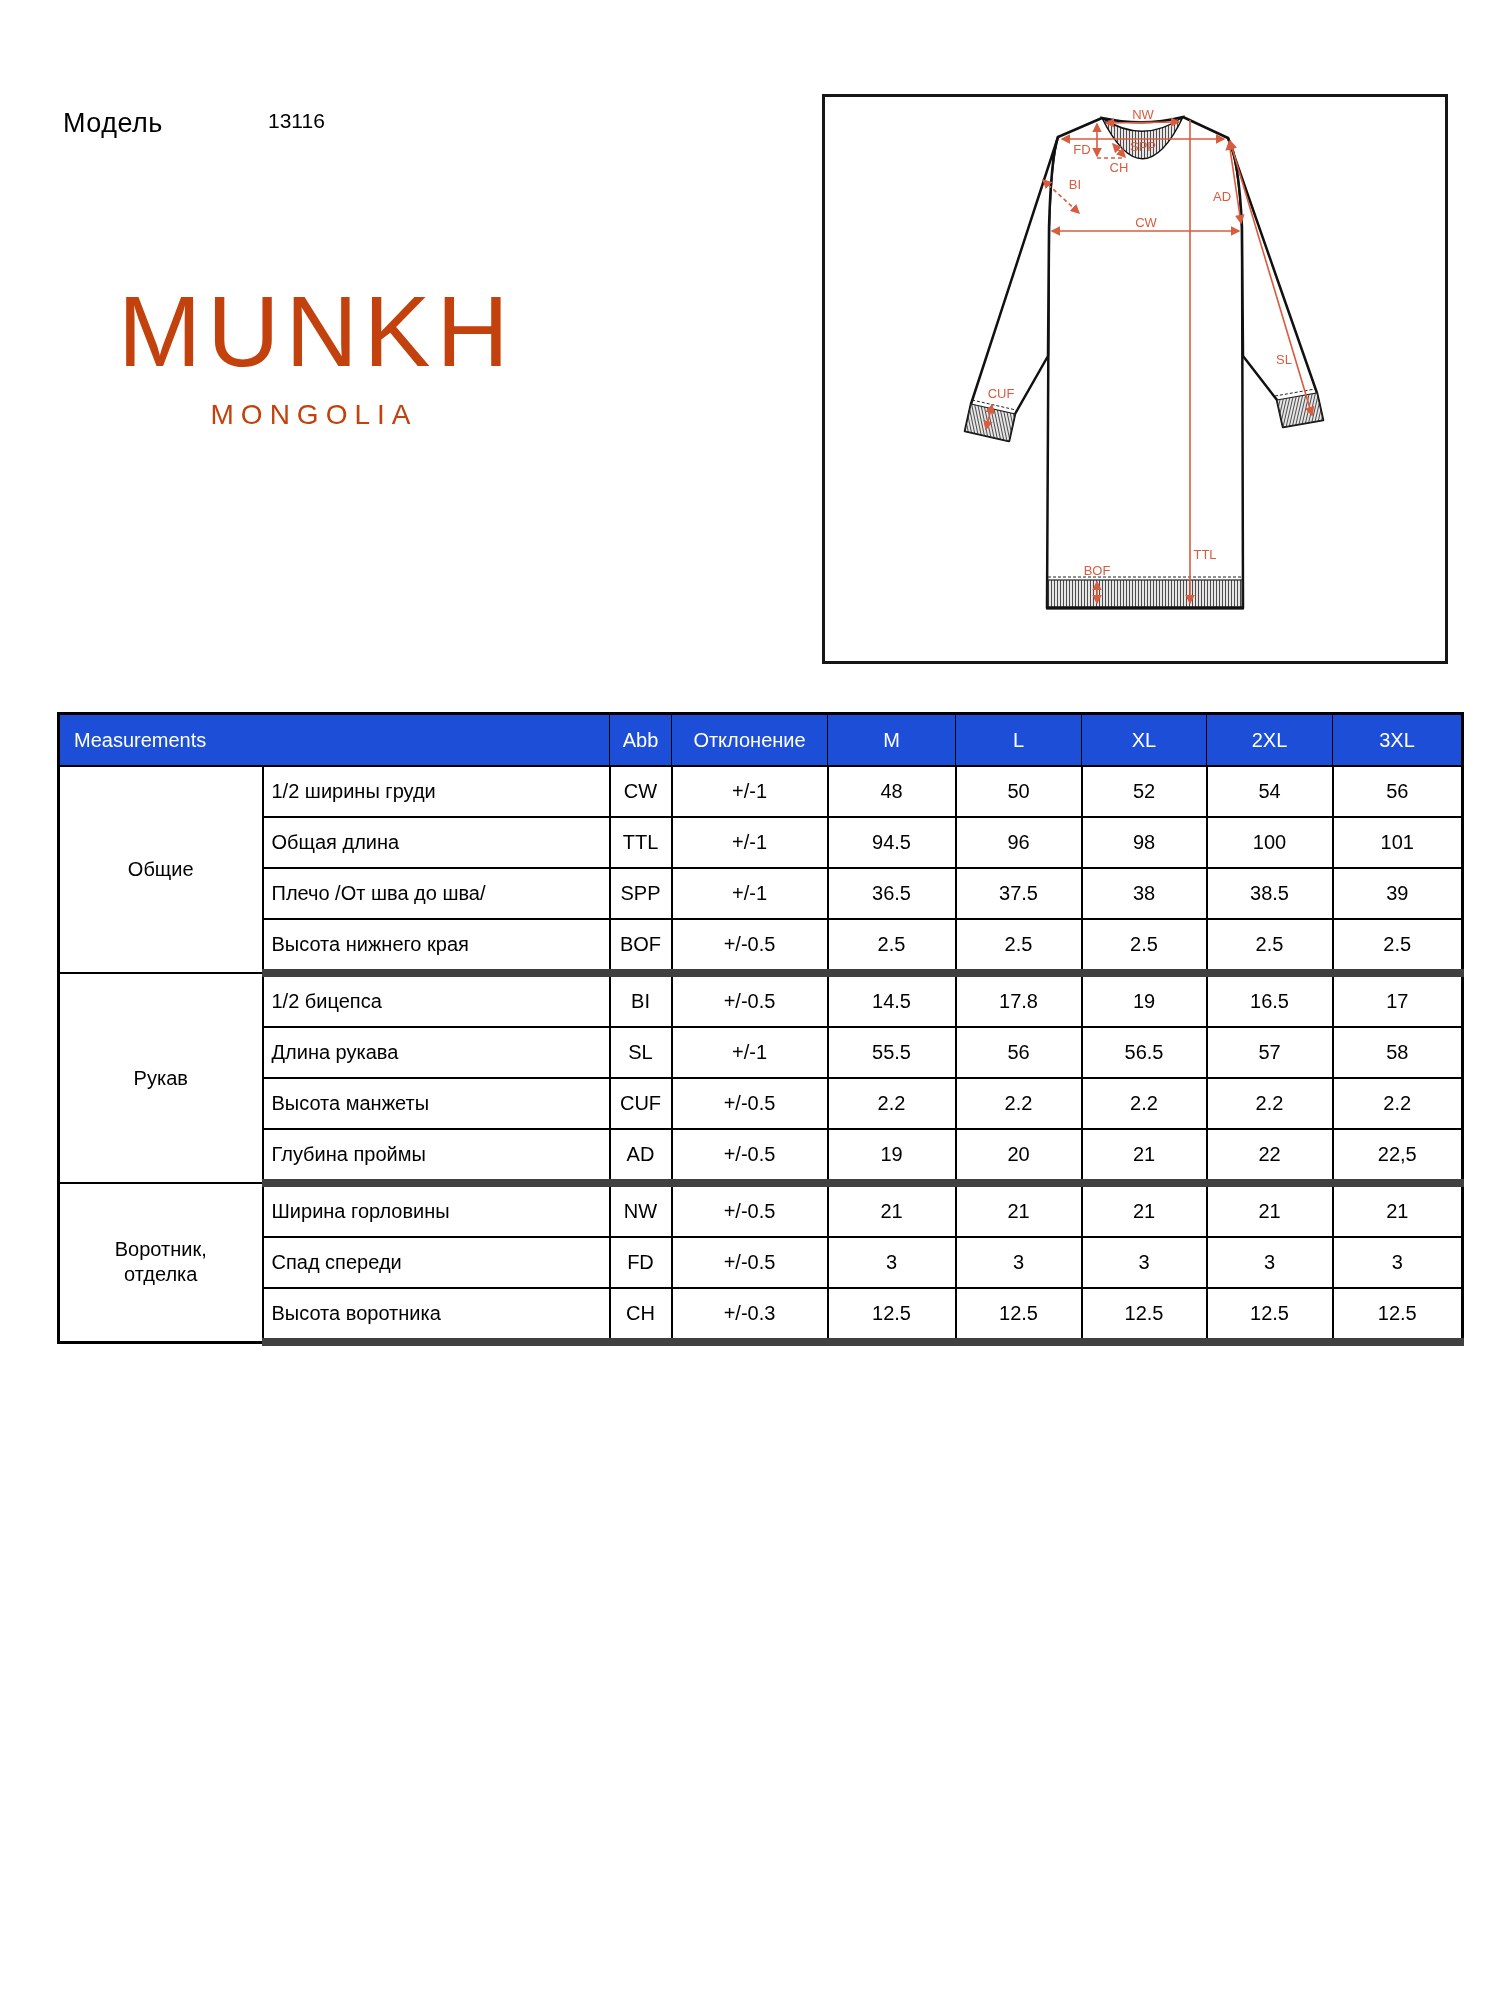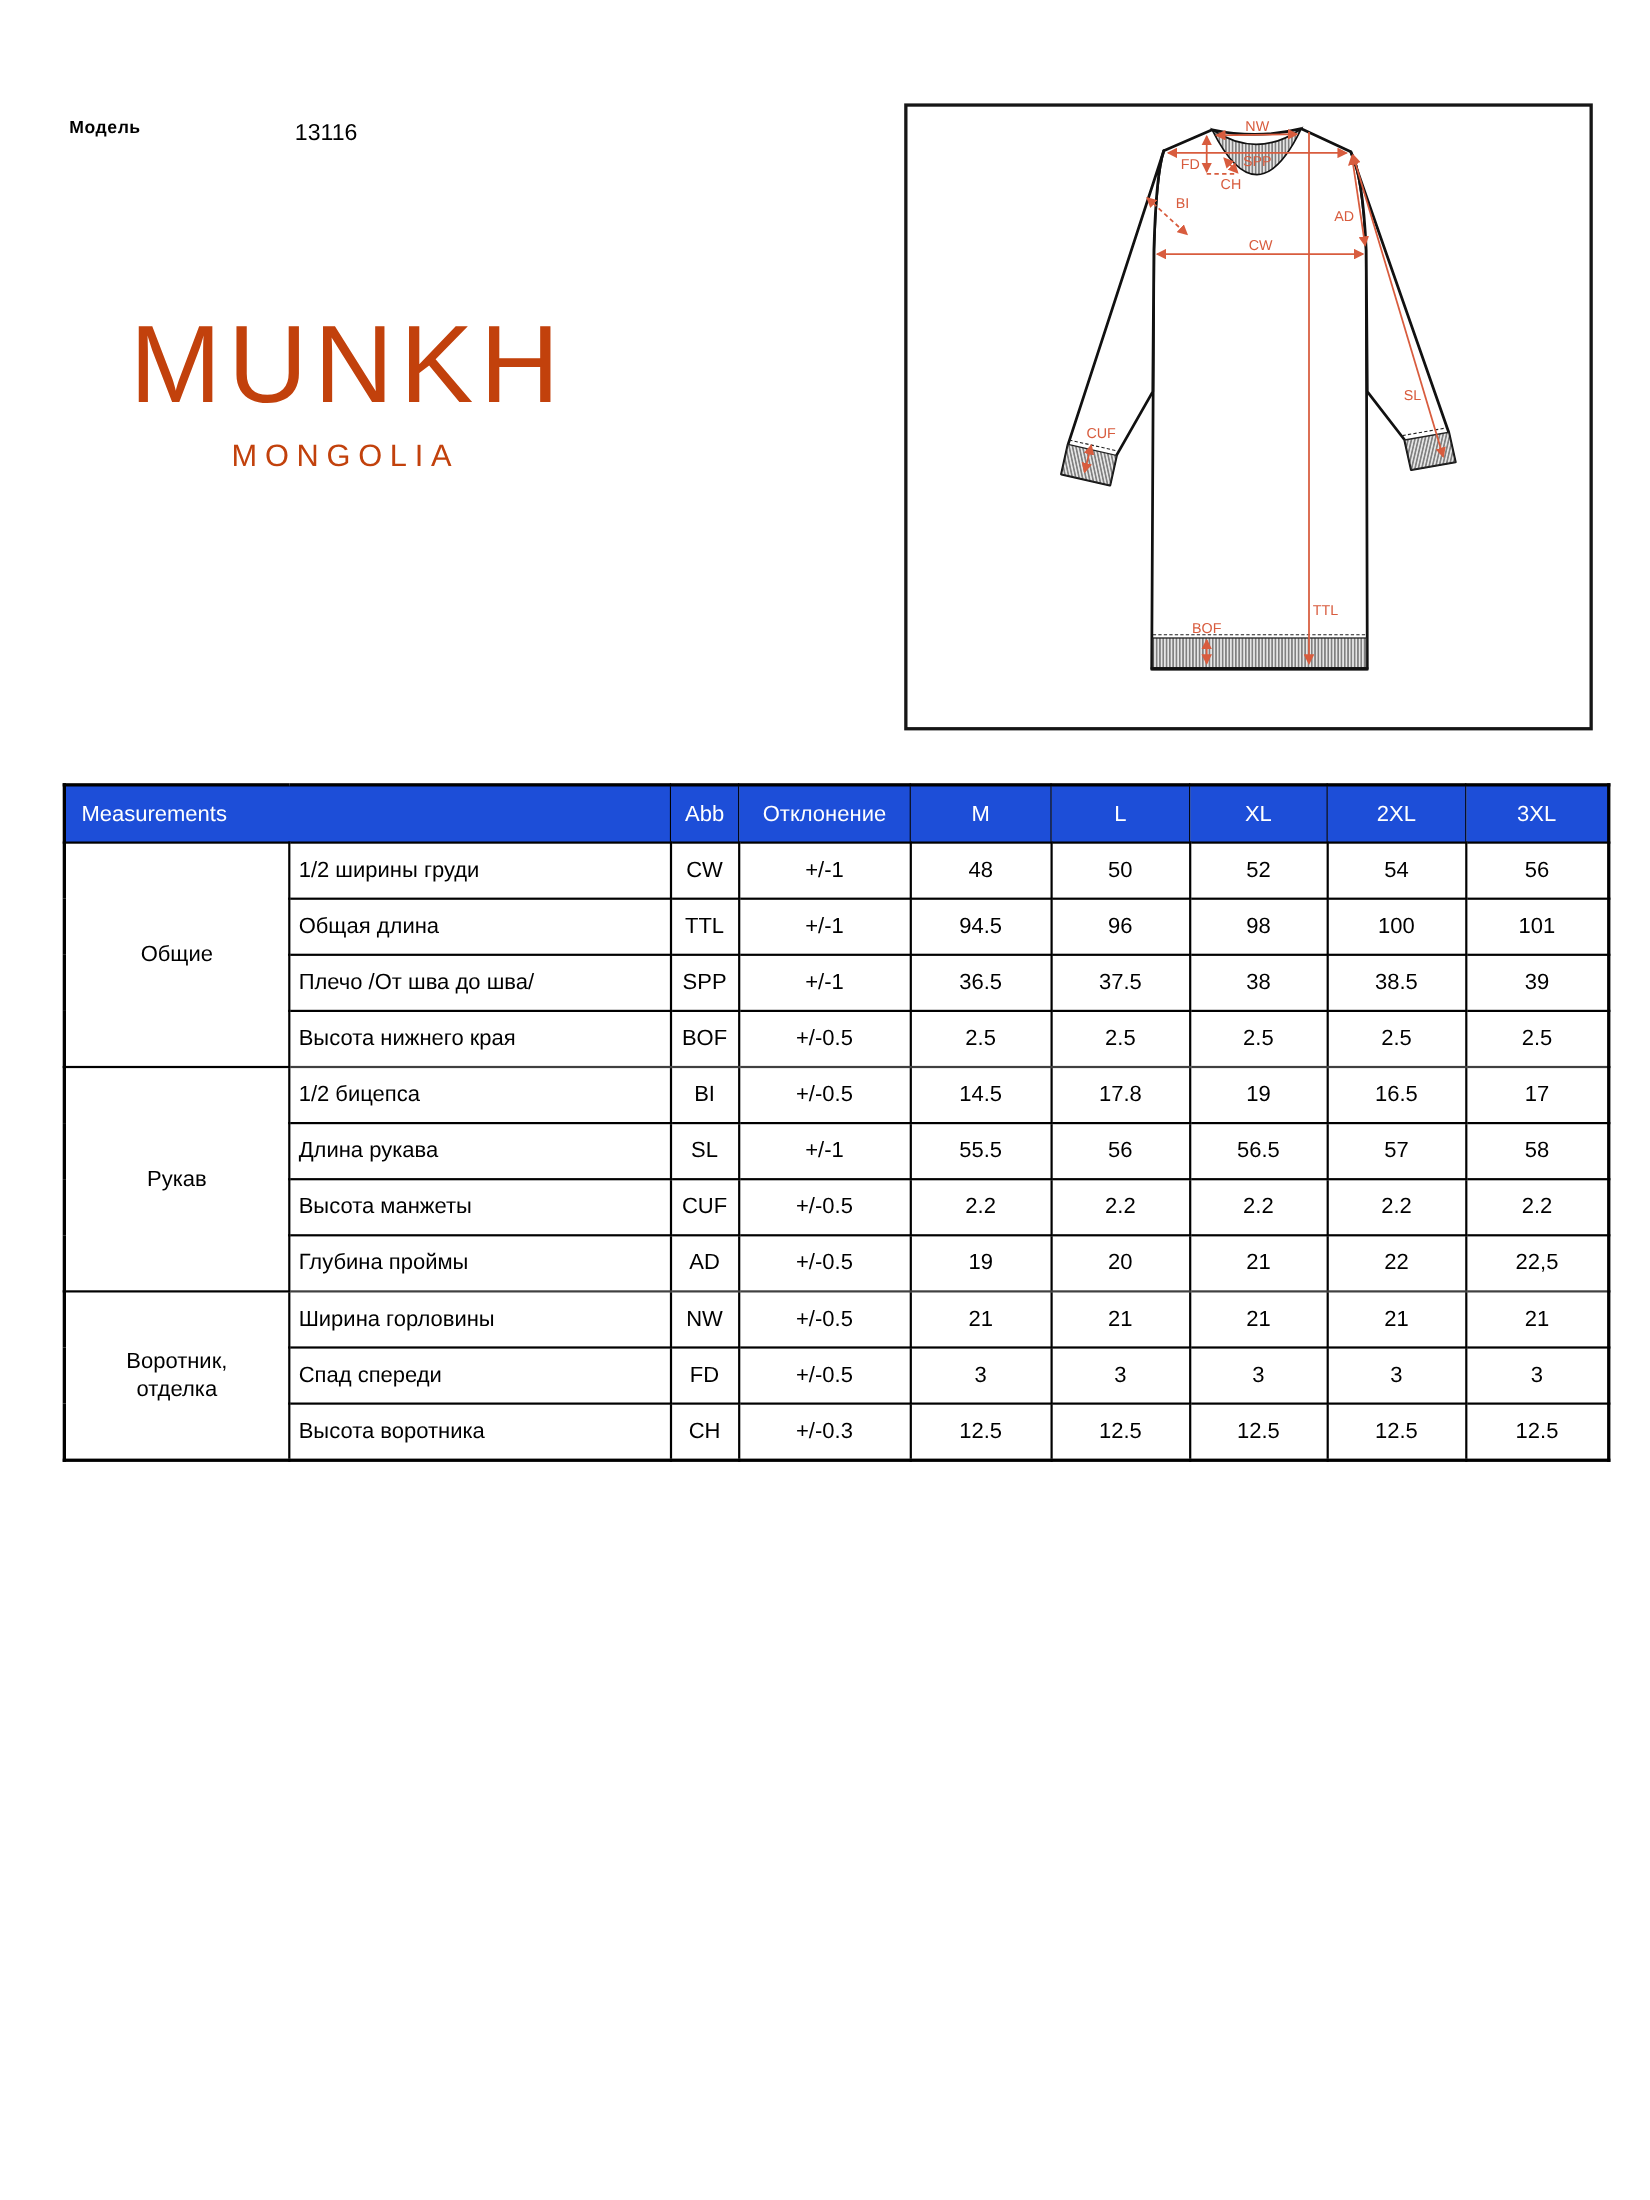--- a/index.html
+++ b/index.html
@@ -10,21 +10,21 @@
   .page{
     position:relative;
     width:1500px;
     height:2000px;
     background:#fff;
     overflow:hidden;
   }
   
   .model-label{
     position:absolute;left:63px;top:108px;
-    font-size:16px;font-weight:bold;letter-spacing:0.5px;text-align:right;
+    font-size:27px;font-weight:normal;letter-spacing:0.5px;text-align:right;
   }
   .model-value{
     position:absolute;left:268px;top:109px;
     font-size:21px;
   }
   
   .logo{
     position:absolute;left:118px;top:281px;width:392px;
     text-align:center;color:#c2410c;
   }
@@ -68,21 +68,21 @@
     background:#fff;
   }
   table.spec-table td.name-cell{
     text-align:left;padding-left:8px;padding-right:4px;
   }
   table.spec-table td.group-cell{
     text-align:center;vertical-align:middle;
     padding:0 34px;line-height:1.25;
   }
   table.spec-table tr.group-end td{
-    border-bottom:2px solid #404040;
+    border-bottom:8px solid #404040;
   }
 </style>
 </head>
 <body>
 
 <div class="page">
 
   <div class="model-label">Модель</div>
   <div class="model-value">13116</div>
 

